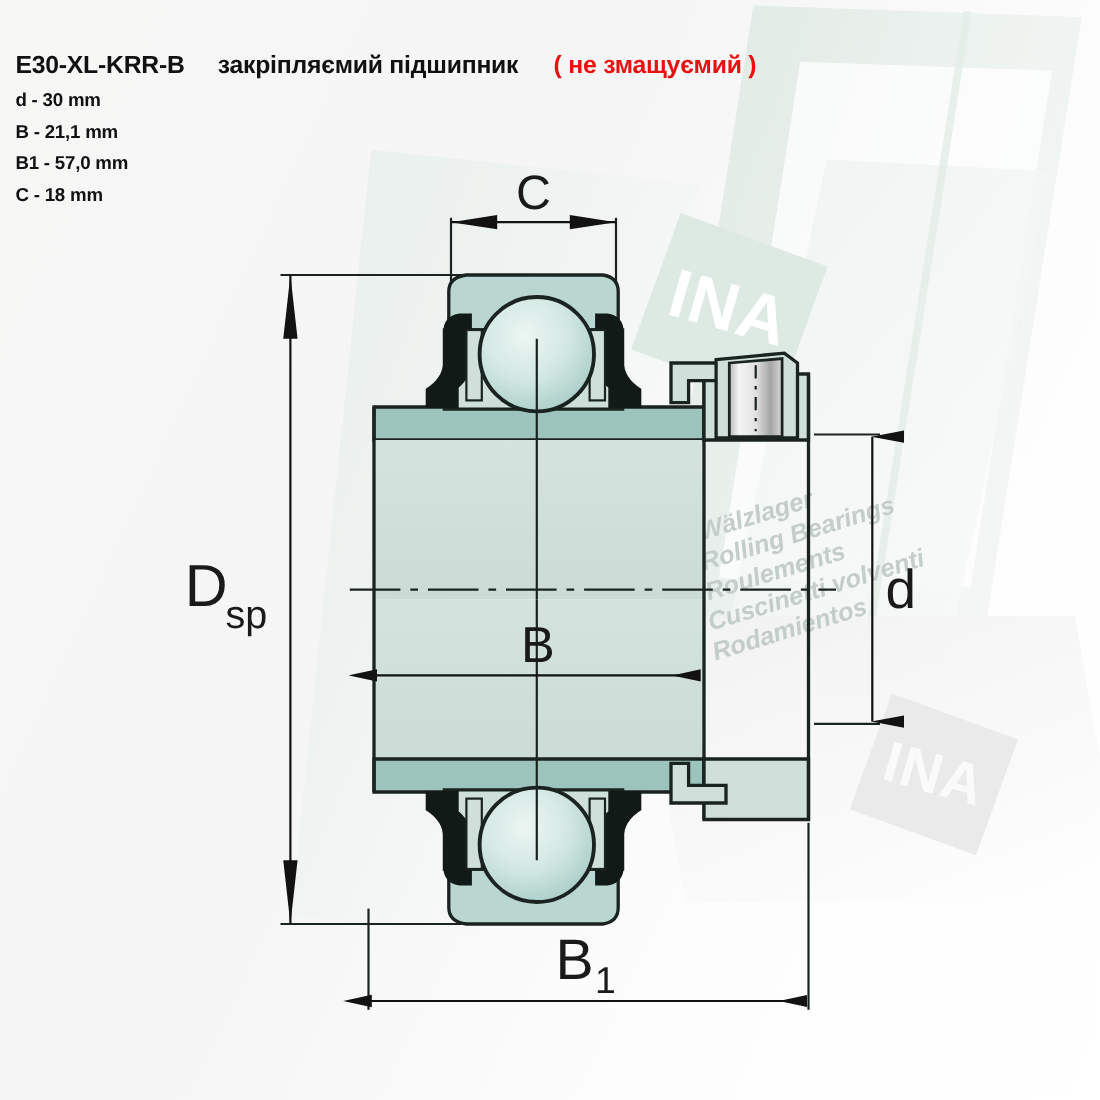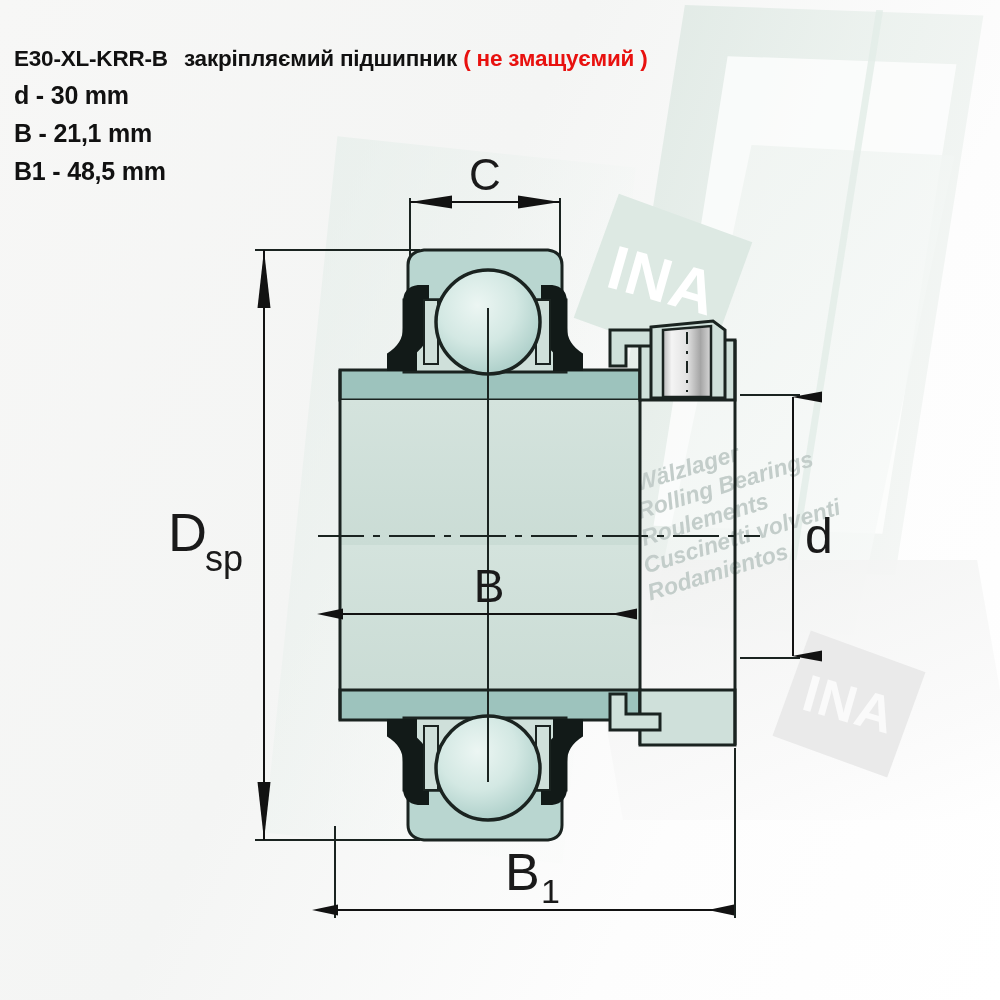--- a/index.html
+++ b/index.html
@@ -121,23 +121,23 @@
     left: 14px; top: 46px;
     z-index: 40;
   }
   .spec-title {
     font-size: 22.5px;
     font-weight: 700;
     color: #111111;
     white-space: nowrap;
     letter-spacing: -.2px;
   }
-  .spec-title .note { color: #e8110f; margin-left: 0; }
+  .spec-title .note { color: #e8110f; margin-left: 26px; }
   .spec-line {
-    font-size: 25px;
+    font-size: 17px;
     font-weight: 700;
     color: #111111;
     margin-top: 9px;
     white-space: nowrap;
     letter-spacing: -.2px;
   }
 
   
   svg.drawing {
     position: absolute;
@@ -177,26 +177,27 @@
       <div>Rolling Bearings</div>
       <div>Roulements</div>
       <div>Cuscinetti volventi</div>
       <div>Rodamientos</div>
     </div>
   </div>
 
   <div class="spec-block">
     <div class="spec-title">
       <span>E30-XL-KRR-B</span>
-      <span style="margin-left:10px">закріпляємий підшипник</span>
+      <span style="margin-left:24px">закріпляємий підшипник</span>
       <span class="note">( не змащуємий )</span>
     </div>
     <div class="spec-line">d - 30 mm</div>
     <div class="spec-line">B - 21,1 mm</div>
-    <div class="spec-line">B1 - 48,5 mm</div>
+    <div class="spec-line">B1 - 57,0 mm</div>
+    <div class="spec-line">C - 18 mm</div>
   </div>
 
   <svg class="drawing" viewBox="0 0 1000 1000">
     <defs>
       <radialGradient id="ballGrad" cx="40%" cy="34%" r="72%">
         <stop offset="0%" stop-color="#ecf6f3"></stop>
         <stop offset="52%" stop-color="#d3e8e3"></stop>
         <stop offset="100%" stop-color="#a8ccc6"></stop>
       </radialGradient>
       <linearGradient id="collarGrad" x1="0" y1="0" x2="1" y2="0">

